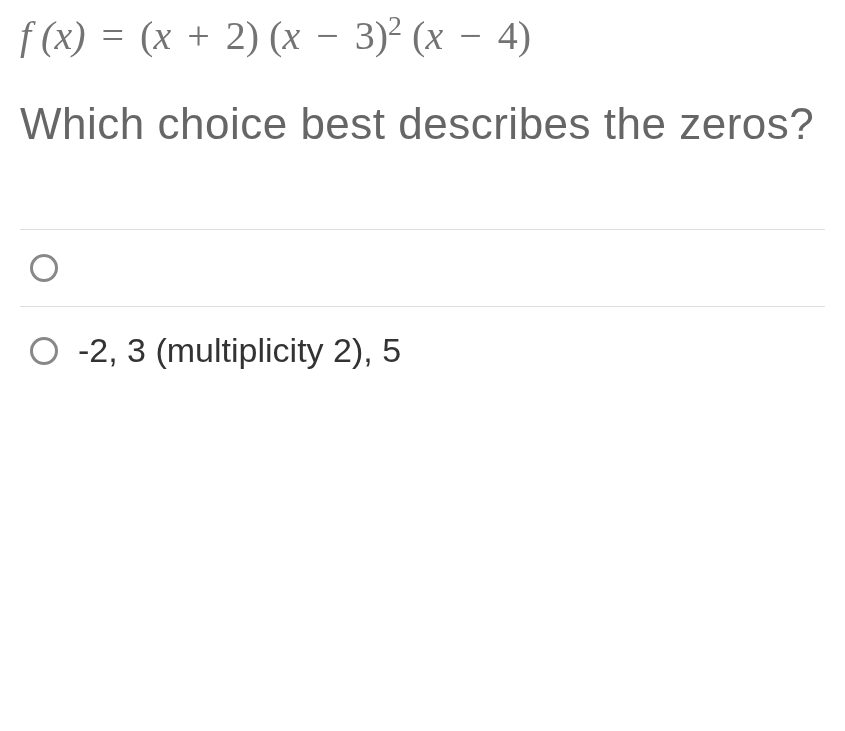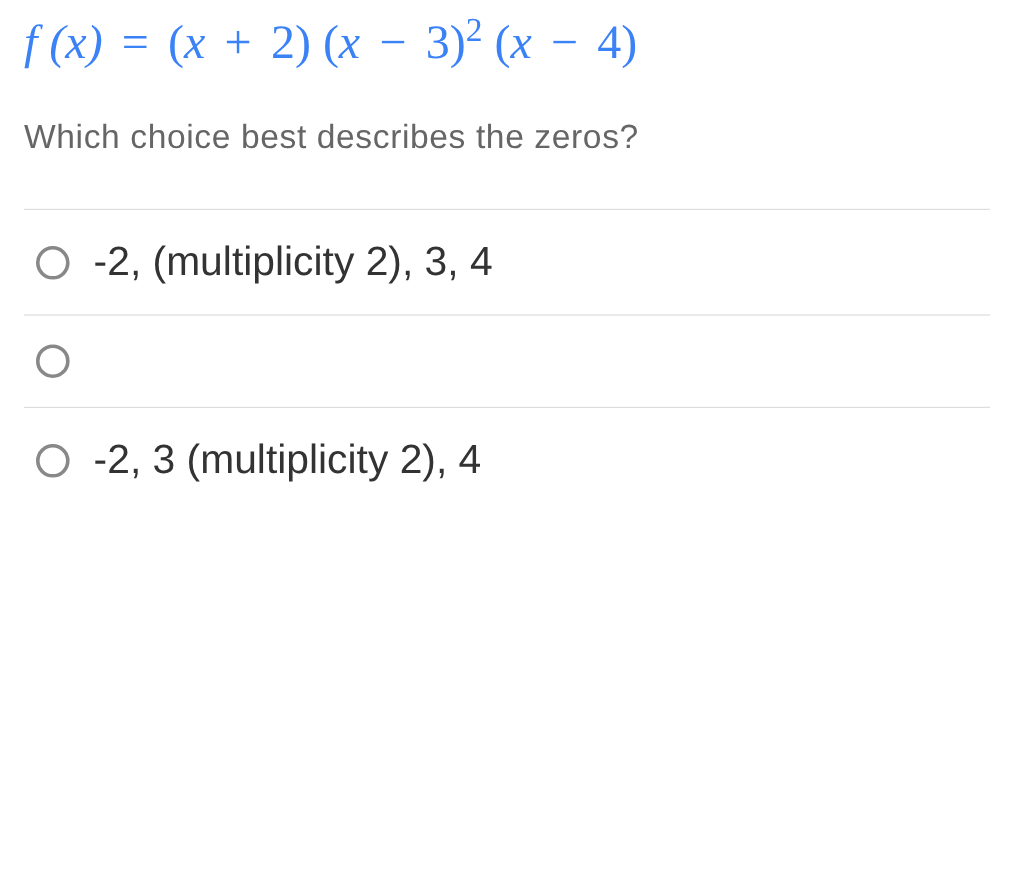--- a/index.html
+++ b/index.html
@@ -10,44 +10,44 @@
     body {
       font-family: 'Segoe UI', Arial, sans-serif;
       background: #ffffff;
       width: 845px;
       height: 731px;
       padding: 10px 20px;
     }
     .equation {
       font-family: 'Times New Roman', serif;
       font-size: 40px;
-      color: #3b82f6;
+      color: #737373;
       margin-bottom: 40px;
       font-style: italic;
     }
     .equation .paren {
       font-style: normal;
     }
     .equation .op {
       font-style: normal;
       margin: 0 6px;
     }
     .equation .num {
       font-style: normal;
     }
     .equation .sup {
       font-size: 28px;
       vertical-align: super;
       font-style: normal;
     }
     .question {
-      font-size: 28px;
+      font-size: 44px;
       color: #666666;
       font-weight: 300;
-      margin-bottom: 44px;
+      margin-bottom: 80px;
       letter-spacing: 0.5px;
     }
     .options {
       width: 100%;
     }
     .option {
       display: flex;
       align-items: center;
       padding: 24px 10px;
       border-top: 1px solid #dddddd;
@@ -75,22 +75,18 @@
 
 <div class="equation">
   <span>f (x)</span><span class="op"> = </span><span class="paren">(</span><span>x</span><span class="op"> + </span><span class="num">2</span><span class="paren">)</span><span class="paren"> (</span><span>x</span><span class="op"> − </span><span class="num">3</span><span class="paren">)</span><span class="sup">2</span><span class="paren"> (</span><span>x</span><span class="op"> − </span><span class="num">4</span><span class="paren">)</span>
 </div>
 
 <div class="question">Which choice best describes the zeros?</div>
 
 <div class="options">
   <div class="option">
     <div class="radio"></div>
-    <div class="option-text">-2, (multiplicity 2), 3, 4</div>
   </div>
   <div class="option">
     <div class="radio"></div>
-  </div>
-  <div class="option">
-    <div class="radio"></div>
-    <div class="option-text">-2, 3 (multiplicity 2), 4</div>
+    <div class="option-text">-2, 3 (multiplicity 2), 5</div>
   </div>
 </div>
 
 </body></html>

